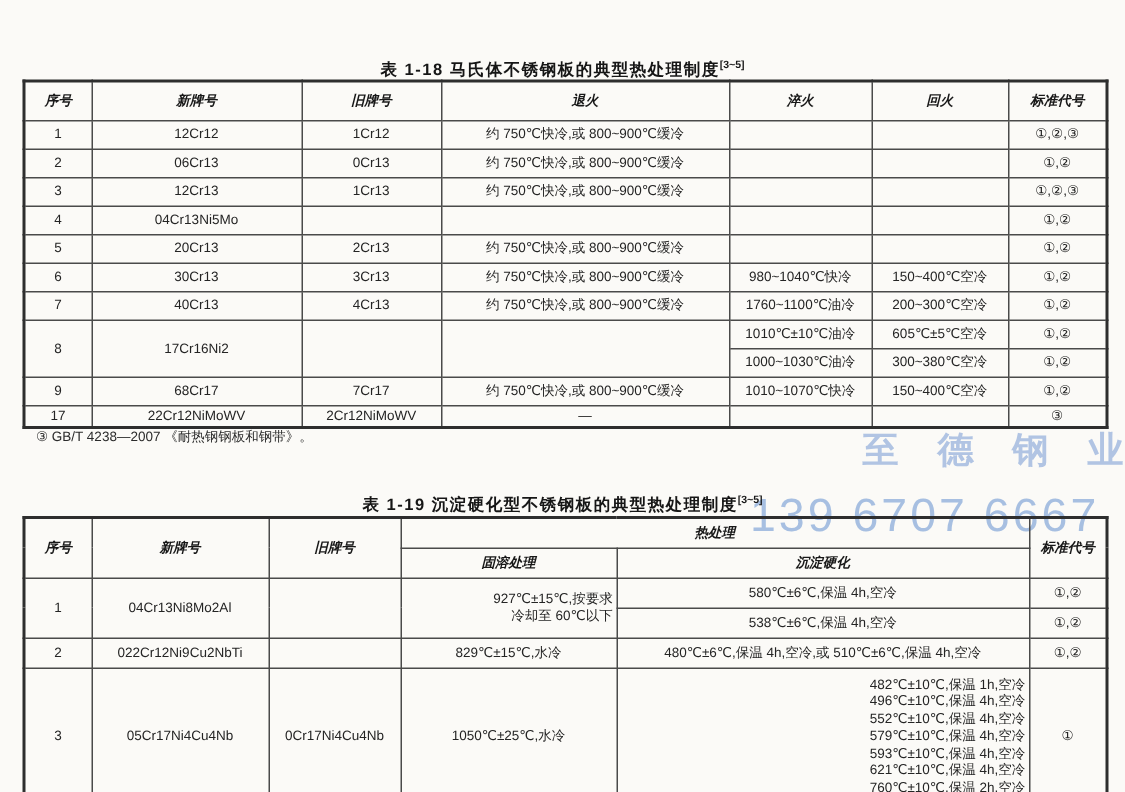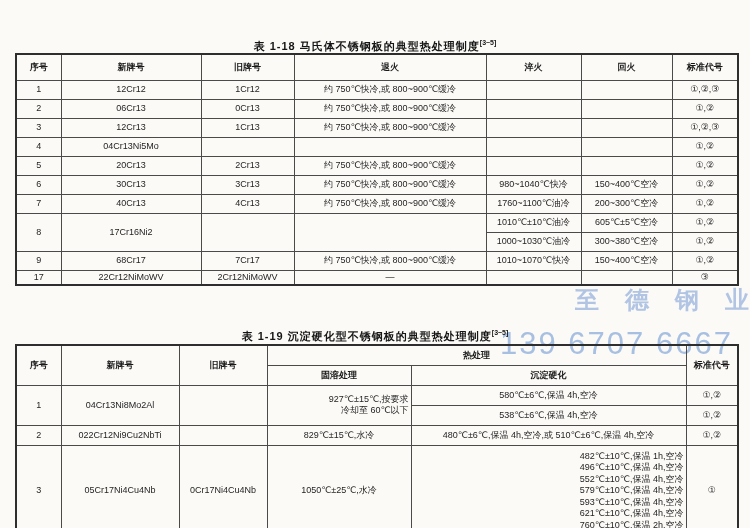--- a/index.html
+++ b/index.html
@@ -14,21 +14,21 @@
     font-weight:bold;font-size:11px;color:#161616;letter-spacing:1px;
   }
   .tbl-title sup{font-size:7px;letter-spacing:0;}
   table{border-collapse:collapse;table-layout:fixed;background:transparent;}
   .tbl{position:absolute;border:2px solid #2e2e2e;}
   td,th{
     border:1px solid #4a4a4a;font-size:9px;line-height:11px;
     text-align:center;vertical-align:middle;padding:1px 2px;overflow:hidden;
     font-weight:normal;color:#242424;
   }
-  th{font-weight:bold;color:#181818;}
+  th{font-weight:bold;color:#181818;font-style:italic;}
   .t18{left:15px;top:53px;width:722px;}
   .t19{left:15px;top:344px;width:722px;}
   .multiline{white-space:pre-line;line-height:11.5px;text-align:right;}
   .notes{position:absolute;left:24px;top:286px;font-size:9px;line-height:10.5px;color:#2b2b2b;}
   .notes div{margin-bottom:0.5px;}
   .wm-brand{
     position:absolute;left:530px;top:284px;font-size:24px;letter-spacing:26px;
     color:rgba(136,168,216,0.65);white-space:nowrap;font-weight:bold;margin-left:45px;
   }
   .wm-phone{
@@ -157,20 +157,21 @@
       <td>2Cr12NiMoWV</td>
       <td>—</td>
       <td></td>
       <td></td>
       <td>③</td>
     </tr>
   </tbody>
     </table>
 
   <div class="notes">
+    <div>③ GB/T 4238—2007 《耐热钢钢板和钢带》。</div>
   </div>
 
   <div class="wm-brand">至德钢业</div>
   <div class="wm-phone">139 6707 6667</div>
 
   <div class="tbl-title" style="top:329px;">
     <span>表 1-19  沉淀硬化型不锈钢板的典型热处理制度</span><sup>[3~5]</sup>
   </div>
 
   <table class="tbl t19">

